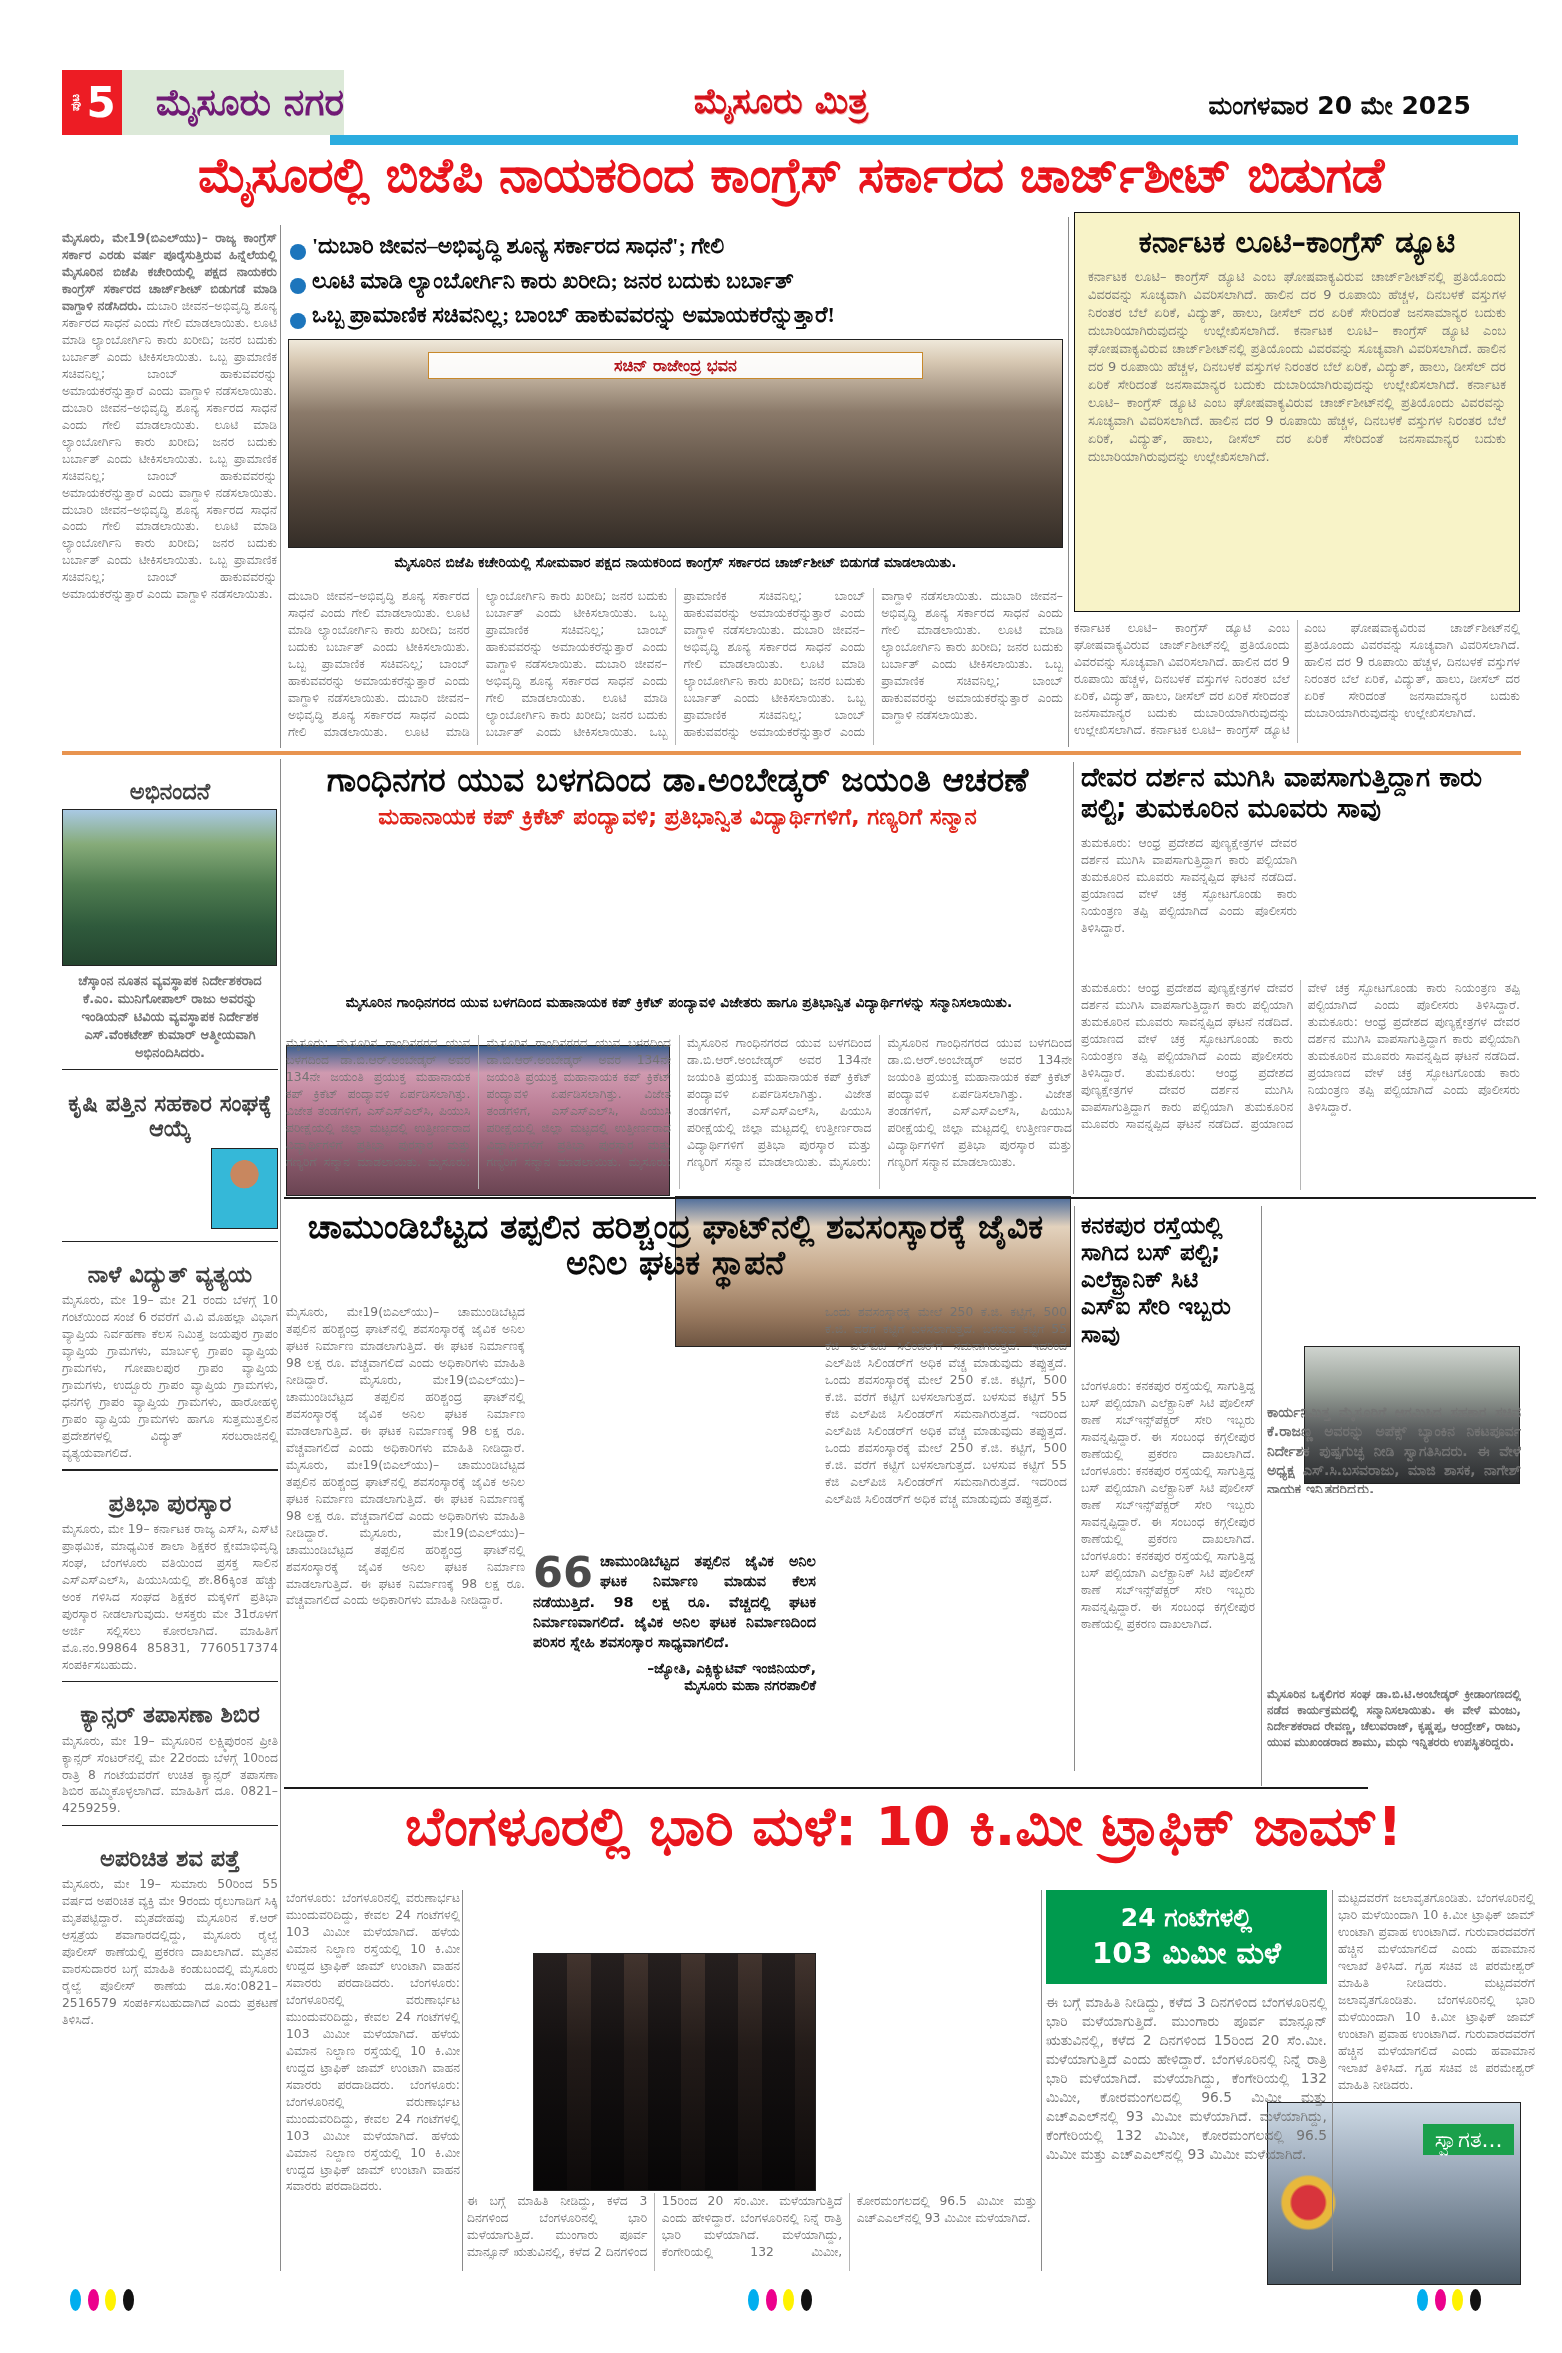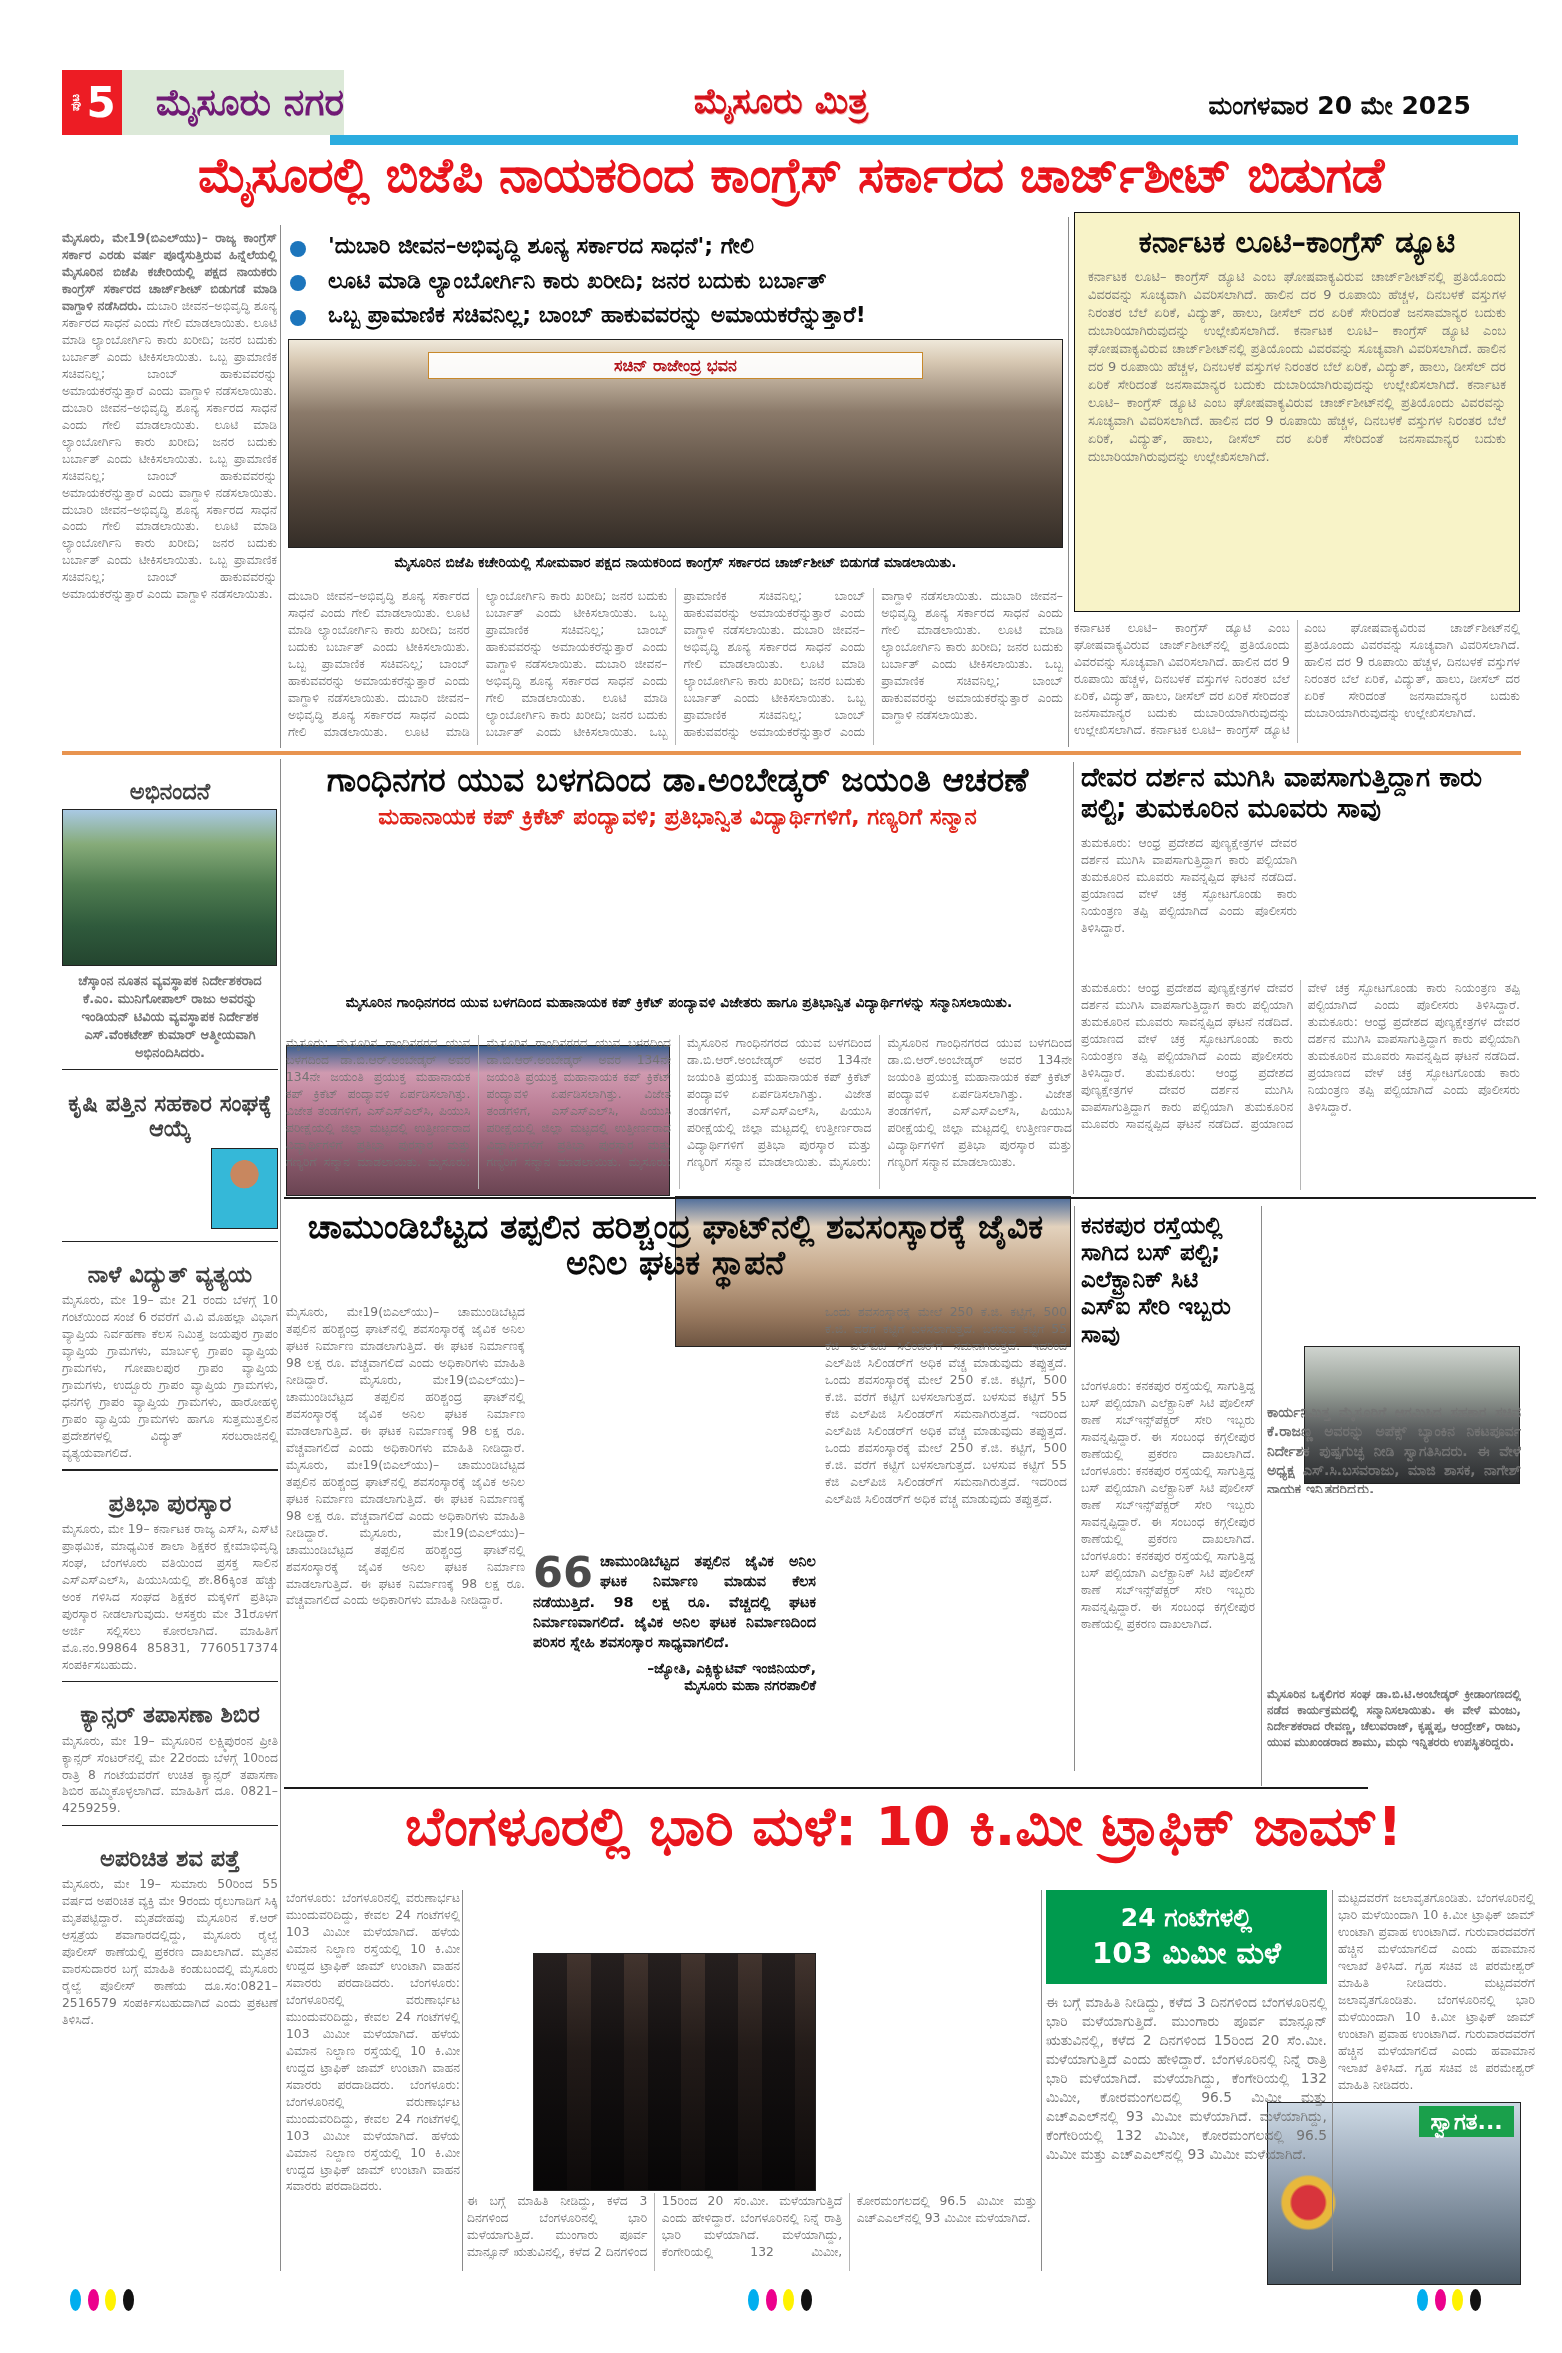--- a/index.html
+++ b/index.html
@@ -18,33 +18,33 @@
   
   .pgbox{background:#ed1c24;color:#fff;display:flex;align-items:center;justify-content:center;gap:4.3px;}
   .pgbox .lbl{font-size:11.6px;font-weight:bold;writing-mode:vertical-rl;transform:rotate(180deg);}
   .pgbox .num{font-size:42px;font-weight:800;line-height:1;}
   .secbox{background:#dce9d8;color:#701a75;display:flex;align-items:center;padding-left:13px;
           font-size:37px;font-weight:800;justify-content:flex-end;}
   .masthead{color:#d5121a;font-size:35px;font-weight:800;text-shadow:0.7px 0.7px 0 #f8bcbc;}
   .dateline{font-size:25px;font-weight:800;color:#0d0d0d;}
   .cyanbar{background:#2bacdf;}
   .mainhead{color:#e8151c;font-size:49px;font-weight:800;text-align:center;line-height:1.12;letter-spacing:-0.7px;}
-  .bullet-row{display:flex;align-items:center;gap:22px;margin-bottom:7.2px;}
+  .bullet-row{display:flex;align-items:flex-end;gap:6px;margin-bottom:7.2px;font-family:Liberation Serif, serif;}
   .bullet-dot{width:16px;height:16px;border-radius:50%;background:#1c75bc;flex:0 0 auto;margin-top:5.8px;}
   .bullet-txt{font-size:22px;font-weight:800;line-height:1.25;color:#0d0d0d;}
   .yellowbox{background:#f8f3c8;border:1.4px solid #111;box-sizing:border-box;padding:11.6px 13px;}
   .yellowbox .btitle{font-size:29px;font-weight:800;text-align:center;margin-bottom:8.7px;color:#0d0d0d;}
   .h2head{font-size:33px;font-weight:800;text-align:center;line-height:1.1;color:#0b0b0b;}
   .subred{font-size:22px;font-weight:800;text-align:center;color:#e1251b;}
   .h3head{font-size:26px;font-weight:800;line-height:1.18;color:#0b0b0b;}
   .sidebar{display:flex;flex-direction:column;}
   .sb-title{font-size:22.5px;font-weight:800;text-align:center;padding:7.2px 0 4.3px 0;color:#404040;line-height:1.15;margin-top:13px;}
   .sb-div{height:1.4px;background:#222;margin:7.2px 0 0 0;}
-  .greenlabel{position:absolute;top:3px;right:5.8px;background:#1aa04b;color:#fff;font-size:22px;
-              font-weight:700;padding:2.9px 11.6px;}
+  .greenlabel{position:absolute;top:21px;right:5.8px;background:#1aa04b;color:#fff;font-size:22px;
+              font-weight:400;padding:2.9px 11.6px;}
   .statbox{background:#009a4e;color:#fff;text-align:center;display:flex;flex-direction:column;
            justify-content:center;gap:2.9px;}
   .statbox .l1{font-size:25px;font-weight:800;}
   .statbox .l2{font-size:29px;font-weight:800;}
   .rainhead{color:#e8151c;font-size:54px;font-weight:800;text-align:center;line-height:1.05;}
   .qmark{float:left;font-size:43px;font-weight:800;color:#4a4a4a;line-height:0.7;margin:5.8px 7.2px 0 0;}
   .qtext{font-size:14.5px;font-weight:bold;line-height:1.4;text-align:justify;}
   .qattr{font-size:13.8px;font-weight:800;text-align:right;margin-top:7.2px;}
   .banner{position:absolute;top:6%;left:18%;right:18%;background:rgba(255,255,255,.92);
           color:#b01218;font-size:16px;font-weight:800;text-align:center;padding:2.9px 0;border:0.7px solid #c8882a;}

